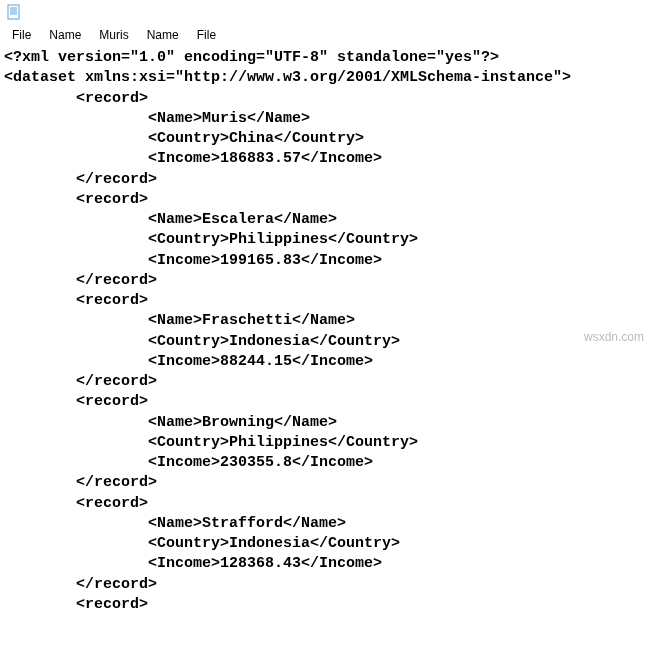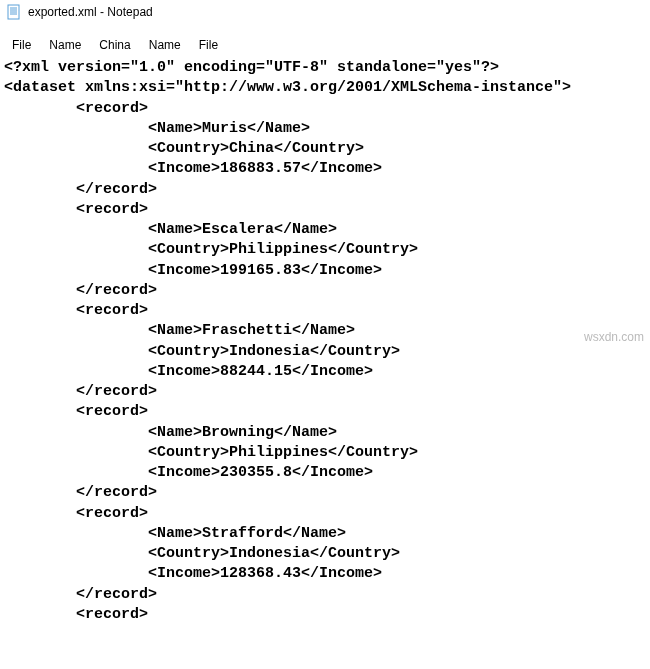--- a/index.html
+++ b/index.html
@@ -29,21 +29,20 @@
     .titlebar .title {
       font-size: 12px;
       color: #000;
     }
     .menubar {
       display: flex;
       gap: 2px;
       padding: 2px 4px;
       background: #fff;
       font-size: 12px;
-      margin-top: 10px;
     }
     .menubar .menu-item {
       padding: 2px 8px;
       cursor: default;
     }
     .content {
       font-family: Consolas, "Courier New", monospace;
       font-size: 15px;
       line-height: 1.35;
       white-space: pre;
@@ -68,27 +67,26 @@
 <div class="titlebar">
   <span class="icon">
     <svg width="16" height="16" viewBox="0 0 16 16">
       <rect x="2" y="1" width="11" height="14" fill="#fff" stroke="#5aa0d8" stroke-width="1"></rect>
       <line x1="4" y1="4" x2="11" y2="4" stroke="#5aa0d8" stroke-width="1"></line>
       <line x1="4" y1="6" x2="11" y2="6" stroke="#5aa0d8" stroke-width="1"></line>
       <line x1="4" y1="8" x2="11" y2="8" stroke="#5aa0d8" stroke-width="1"></line>
       <line x1="4" y1="10" x2="11" y2="10" stroke="#5aa0d8" stroke-width="1"></line>
     </svg>
   </span>
-  <span class="title">exported.xml - Notepad</span>
 </div>
 
 <div class="menubar">
   <div class="menu-item">File</div>
   <div class="menu-item">Name</div>
-  <div class="menu-item">China</div>
+  <div class="menu-item">Muris</div>
   <div class="menu-item">Name</div>
   <div class="menu-item">File</div>
 </div>
 
 <div class="content" id="text-content">&lt;?xml version="1.0" encoding="UTF-8" standalone="yes"?&gt;
 &lt;dataset xmlns:xsi="http://www.w3.org/2001/XMLSchema-instance"&gt;
         &lt;record&gt;
                 &lt;Name&gt;Muris&lt;/Name&gt;
                 &lt;Country&gt;China&lt;/Country&gt;
                 &lt;Income&gt;186883.57&lt;/Income&gt;

